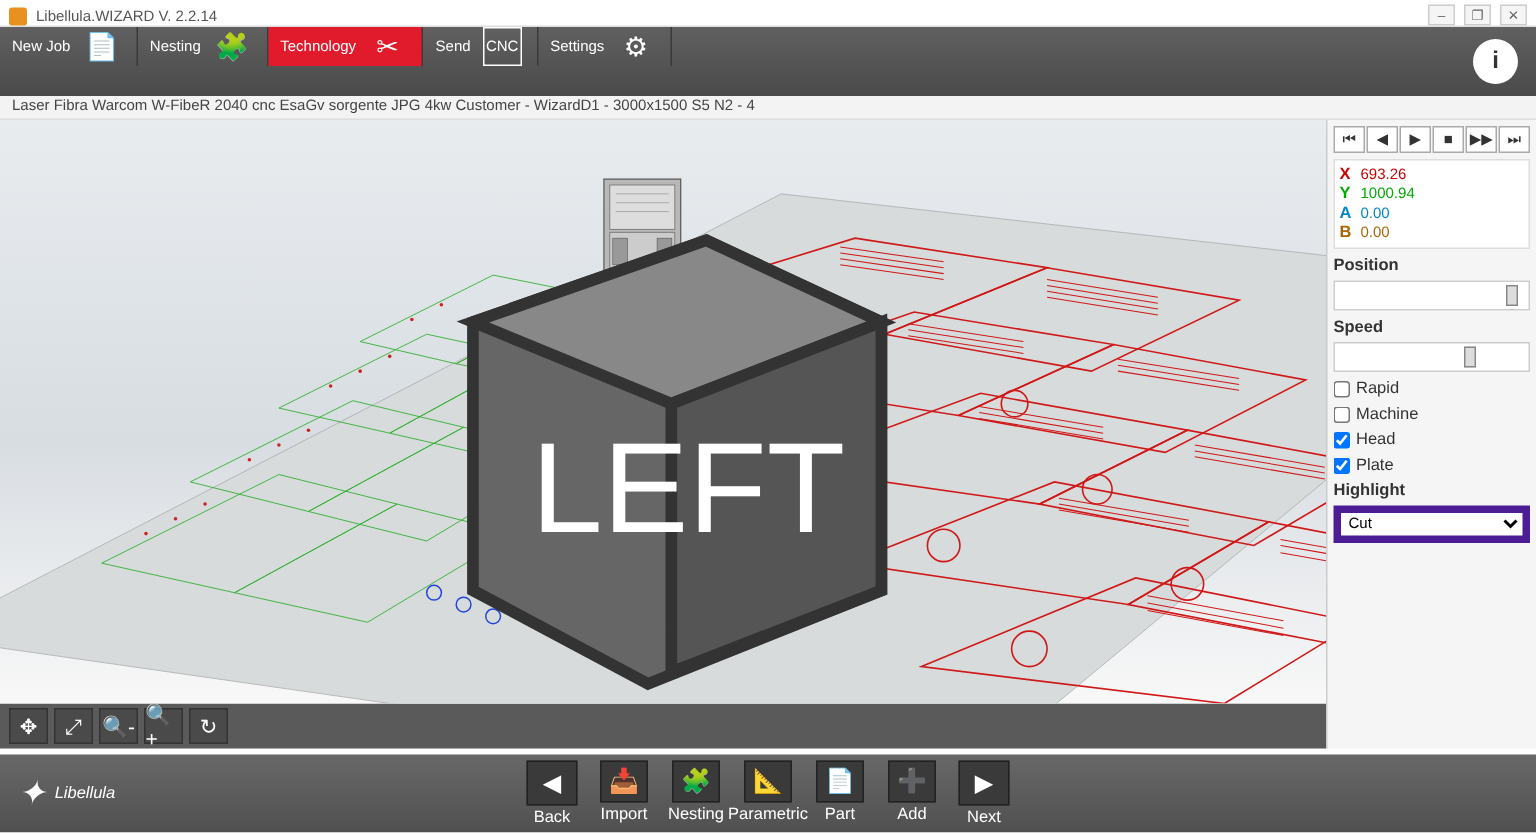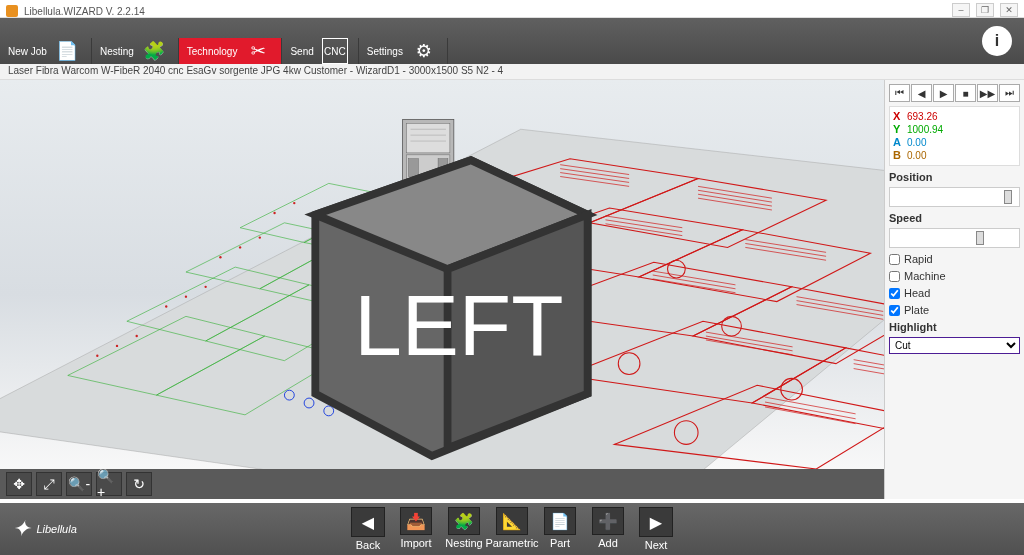--- a/index.html
+++ b/index.html
@@ -1,21 +1,21 @@
 <!DOCTYPE html>
 <html><head>
 <meta charset="utf-8">
 <style>
 *{margin:0;padding:0;box-sizing:border-box;font-family:"Segoe UI",Tahoma,sans-serif;font-size:11px}
 body{width:1024px;height:555px;background:#fff;overflow:hidden;position:relative}
 .titlebar{height:18px;background:#fff;border-bottom:1px solid #ddd;display:flex;align-items:flex-end;padding:0 6px;gap:6px}
 .titlebar .logo{width:12px;height:12px;background:#e89020;border-radius:2px}
 .titlebar .title{color:#555;font-size:10px;flex:1}
 .titlebar .win-btn{width:18px;height:14px;border:1px solid #ccc;background:#f5f5f5;display:flex;align-items:center;justify-content:center;font-size:9px;color:#666;cursor:pointer}
-.ribbon{height:46px;background:linear-gradient(#606060,#4a4a4a);display:flex;align-items:flex-end}
+.ribbon{height:46px;background:linear-gradient(#606060,#4a4a4a);display:flex;align-items:flex-start}
 .ribbon-item{display:flex;align-items:center;padding:0 10px 0 8px;gap:8px;color:#fff;font-size:10px;border-right:1px solid #3a3a3a;cursor:pointer}
 .ribbon-item.active{background:#e11a2c}
 .ribbon-item .icon{width:26px;height:26px;display:flex;align-items:center;justify-content:center;font-size:18px}
 .ribbon-item .lbl{font-size:10px}
 .ribbon .spacer{flex:1}
 .ribbon .info{width:30px;height:30px;border-radius:50%;background:#fff;color:#333;font-weight:bold;font-size:16px;align-self:center;margin-right:12px;display:flex;align-items:center;justify-content:center;cursor:pointer}
 .infobar{height:16px;background:#f3f3f3;border-bottom:1px solid #ddd;font-size:10px;color:#444;padding:1px 8px;white-space:nowrap;overflow:hidden}
 .workspace{display:flex;height:419px}
 .viewport{flex:1;display:flex;flex-direction:column;background:#f8f8f8}
 .canvas{flex:1;position:relative;overflow:hidden;background:linear-gradient(180deg,#e8ecef 0%,#d8dde2 55%,#f8f8f8 100%)}
@@ -28,21 +28,21 @@
 .coords{border:1px solid #ddd;background:#fff;padding:3px}
 .coords .row{display:flex;gap:4px;line-height:13px}
 .coords .k{width:10px;font-weight:bold}
 .coords .v{font-size:10px}
 .coords .x{color:#c00}.coords .y{color:#0a0}.coords .a{color:#08c}.coords .b{color:#a60}
 .phead{margin-top:1px;font-weight:bold}
 .slider{height:20px;background:#fff;border:1px solid #ccc;position:relative}
 .slider .thumb{position:absolute;top:2px;width:8px;height:14px;background:#ddd;border:1px solid #888}
 .chk{display:flex;align-items:center;gap:4px;margin-top:1px}
 .chk input{width:11px;height:11px}
-select{width:100%;border:1px solid #4c1d95;background:#fff;font-size:10px;padding:1px}
+select{width:100%;border:5px solid #4c1d95;background:#fff;font-size:10px;padding:1px}
 .bottombar{position:absolute;bottom:0;left:0;right:0;height:52px;background:linear-gradient(#686868,#505050);display:flex;align-items:center}
 .brand{display:flex;align-items:center;gap:6px;color:#fff;font-size:20px;font-style:italic;font-weight:300;padding-left:12px}
 .brand .dfly{font-size:22px}
 .btm-btns{position:absolute;left:50%;transform:translateX(-50%);display:flex;gap:6px}
 .btm-btn{width:42px;display:flex;flex-direction:column;align-items:center;gap:2px;color:#fff;font-size:9px;cursor:pointer}
 .btm-btn .bicon{width:32px;height:28px;background:#3a3a3a;border:1px solid #222;display:flex;align-items:center;justify-content:center;font-size:16px;color:#fff}
 .btm-btn.back .bicon,.btm-btn.next .bicon{width:34px;height:30px}
 .cube{position:absolute;top:18px;right:10px;width:46px;height:46px}
 </style>
 </head>

